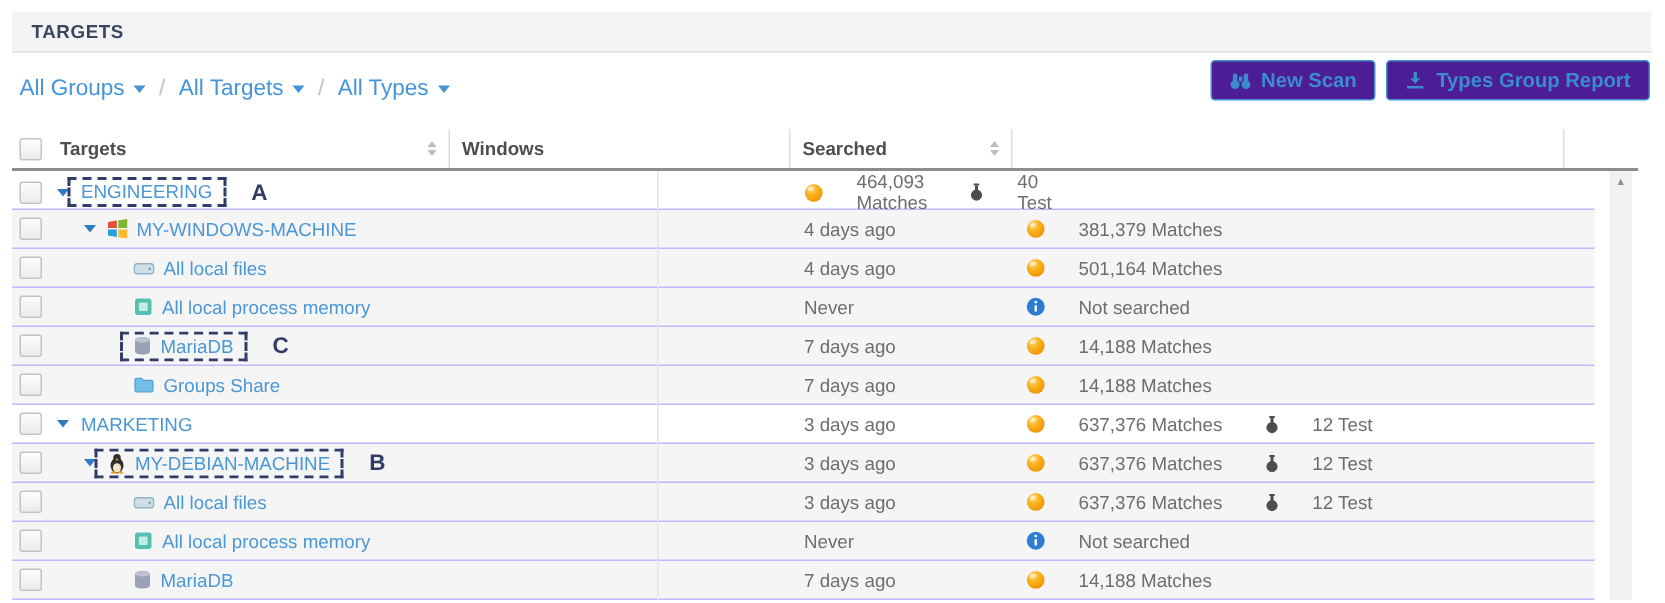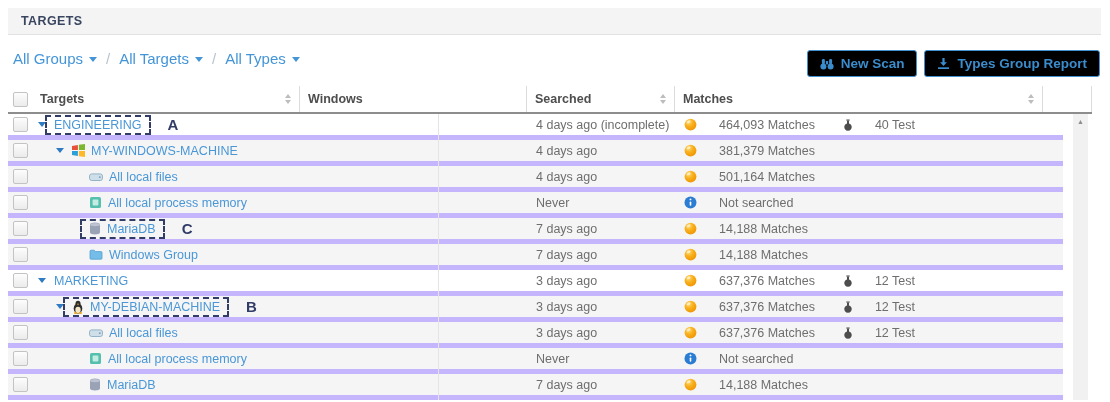--- a/index.html
+++ b/index.html
@@ -7,48 +7,48 @@
     width:1110px;height:402px;position:relative;overflow:hidden;background:#fff;
     font-family:"Liberation Sans",sans-serif;-webkit-font-smoothing:antialiased;
   }
   
   .titlebar{
     position:absolute;left:8px;top:8px;width:1093px;height:27px;background:#f4f4f5;
     border-bottom:1px solid #e2e2e3;display:flex;align-items:center;padding-left:13px;box-sizing:border-box;
   }
   .titlebar .ptitle{font-size:12.5px;font-weight:bold;color:#3a4660;letter-spacing:.4px;}
   
-  .toolbar{position:absolute;left:8px;top:50px;width:1093px;height:28px;display:flex;justify-content:space-between;align-items:flex-start;gap:36px;}
+  .toolbar{position:absolute;left:8px;top:39px;width:1093px;height:28px;display:flex;justify-content:space-between;align-items:flex-end;gap:36px;}
   .filters{display:flex;align-items:center;gap:9px;padding-left:5px;}
   .filter{display:inline-flex;align-items:center;gap:6px;font-size:15px;color:#4495d8;cursor:pointer;}
   .ddcaret{width:0;height:0;border-left:4px solid transparent;border-right:4px solid transparent;border-top:5px solid #4495d8;margin-top:2px;}
   .sep{color:#b9c3cc;font-size:15px;}
   .buttons{display:flex;gap:7px;padding-right:1px;}
   .btn{
-    height:27px;border:1px solid #4190cf;border-radius:3px;background:#000000;color:#3b8ccc;
+    height:27px;border:1px solid #4190cf;border-radius:3px;background:#4c1d95;color:#3b8ccc;
     font-weight:bold;font-size:13.5px;font-family:inherit;display:inline-flex;align-items:center;gap:7px;padding:0 12px;cursor:pointer;
   }
   
   .thead{
     position:absolute;left:8px;top:86px;width:1084px;height:28px;box-sizing:border-box;
     display:grid;grid-template-columns:24px 268px 227px 148px 368px 49px;
     border-bottom:2px solid #8d8d8d;font-size:12.5px;font-weight:bold;color:#4e4e4e;
   }
   .hcell{display:flex;align-items:center;justify-content:space-between;height:100%;box-sizing:border-box;padding:0 8px;}
   .hcell.bordered{border-right:1px solid #dcdcdc;}
   .hcell.check{justify-content:center;padding:0;}
   .sort{display:flex;flex-direction:column;align-items:center;gap:2px;cursor:pointer;}
   .sort i{display:block;width:0;height:0;border-left:3.5px solid transparent;border-right:3.5px solid transparent;}
   .sort .up{border-bottom:4px solid #bdbdbd;}
   .sort .down{border-top:4px solid #bdbdbd;}
   
   .tbody{position:absolute;left:8px;top:114px;width:1055px;}
   .trow{
     height:26px;display:grid;grid-template-columns:24px 268px 227px 148px 368px 20px;
-    align-items:center;border-bottom:5px solid #c4b5fd;box-sizing:border-box;background:#fff;
+    align-items:center;border-bottom:1px solid #c4b5fd;box-sizing:border-box;background:#fff;
   }
   .trow.child{background:#f5f5f6;}
   .c-check{display:flex;justify-content:center;}
   .checkbox{width:13px;height:13px;border:1px solid #c3c3c3;border-radius:2px;background:linear-gradient(#fdfdfd,#ebebeb);cursor:pointer;}
   .c-target{display:flex;align-items:center;gap:6px;font-size:12.5px;white-space:nowrap;overflow:hidden;}
   .ind0{padding-left:6px;} .ind1{padding-left:24px;} .ind2{padding-left:57px;}
   .caret{width:0;height:0;border-left:4px solid transparent;border-right:4px solid transparent;border-top:5px solid #2e7bc3;margin-right:2px;cursor:pointer;flex:none;}
   .ticon{display:inline-flex;align-items:center;flex:none;}
   .tname{color:#4a97d6;cursor:pointer;text-decoration:none;}
   .annot-wrap{display:inline-flex;align-items:center;gap:6px;}
@@ -136,45 +136,37 @@
   <div class="hcell bordered">
     <span>Windows</span>
   </div>
   <div class="hcell bordered">
     <span>Searched</span>
     <span class="sort">
         <i class="up"></i>
         <i class="down"></i>
       </span>
   </div>
-  <div class="hcell bordered">
-    <span>Matches</span>
-    <span class="sort">
-        <i class="up"></i>
-        <i class="down"></i>
-      </span>
-  </div>
   <div class="hcell bordered"></div>
 </div>
 
 <div class="tbody">
   <div class="trow">
     <div class="c-check">
         <span class="checkbox"></span>
       </div>
     <div class="c-target ind0">
       <span class="caret"></span>
       <span class="annot-wrap annot">
 
         <a class="tname">ENGINEERING</a>
       </span>
       <span class="annot-label">A</span>
     </div>
     <div class="c-comments"></div>
-    <div class="c-searched">4 days ago (incomplete)</div>
     <div class="c-matches">
         <span class="micon">
           <svg width="13" height="13" viewBox="0 0 13 13">
             <circle cx="6.5" cy="6.6" r="5.9" fill="url(#mg)"></circle>
             <ellipse cx="4.6" cy="3.9" rx="2.1" ry="1.3" fill="#ffffff" opacity="0.55" transform="rotate(-25 4.6 3.9)"></ellipse>
           </svg>
         </span>
         <span>464,093 Matches</span>
         <span class="micon test">
           <svg width="10" height="12" viewBox="0 0 10 12">
@@ -319,21 +311,21 @@
         <span class="checkbox"></span>
       </div>
     <div class="c-target ind2">
 
       <span class="annot-wrap">
         <span class="ticon">
             <svg width="14" height="13" viewBox="0 0 14 13">
               <path fill="#74bde8" stroke="#549fd0" stroke-width="0.8" d="M1 3.2c0-.6.4-1 1-1h3.2l1.3 1.4H12c.6 0 1 .4 1 1v5.6c0 .6-.4 1-1 1H2c-.6 0-1-.4-1-1z"></path>
             </svg>
           </span>
-        <a class="tname">Windows Group</a>
+        <a class="tname">Groups Share</a>
       </span>
 
     </div>
     <div class="c-comments"></div>
     <div class="c-searched">7 days ago</div>
     <div class="c-matches">
         <span class="micon">
           <svg width="13" height="13" viewBox="0 0 13 13">
             <circle cx="6.5" cy="6.6" r="5.9" fill="url(#mg)"></circle>
             <ellipse cx="4.6" cy="3.9" rx="2.1" ry="1.3" fill="#ffffff" opacity="0.55" transform="rotate(-25 4.6 3.9)"></ellipse>

